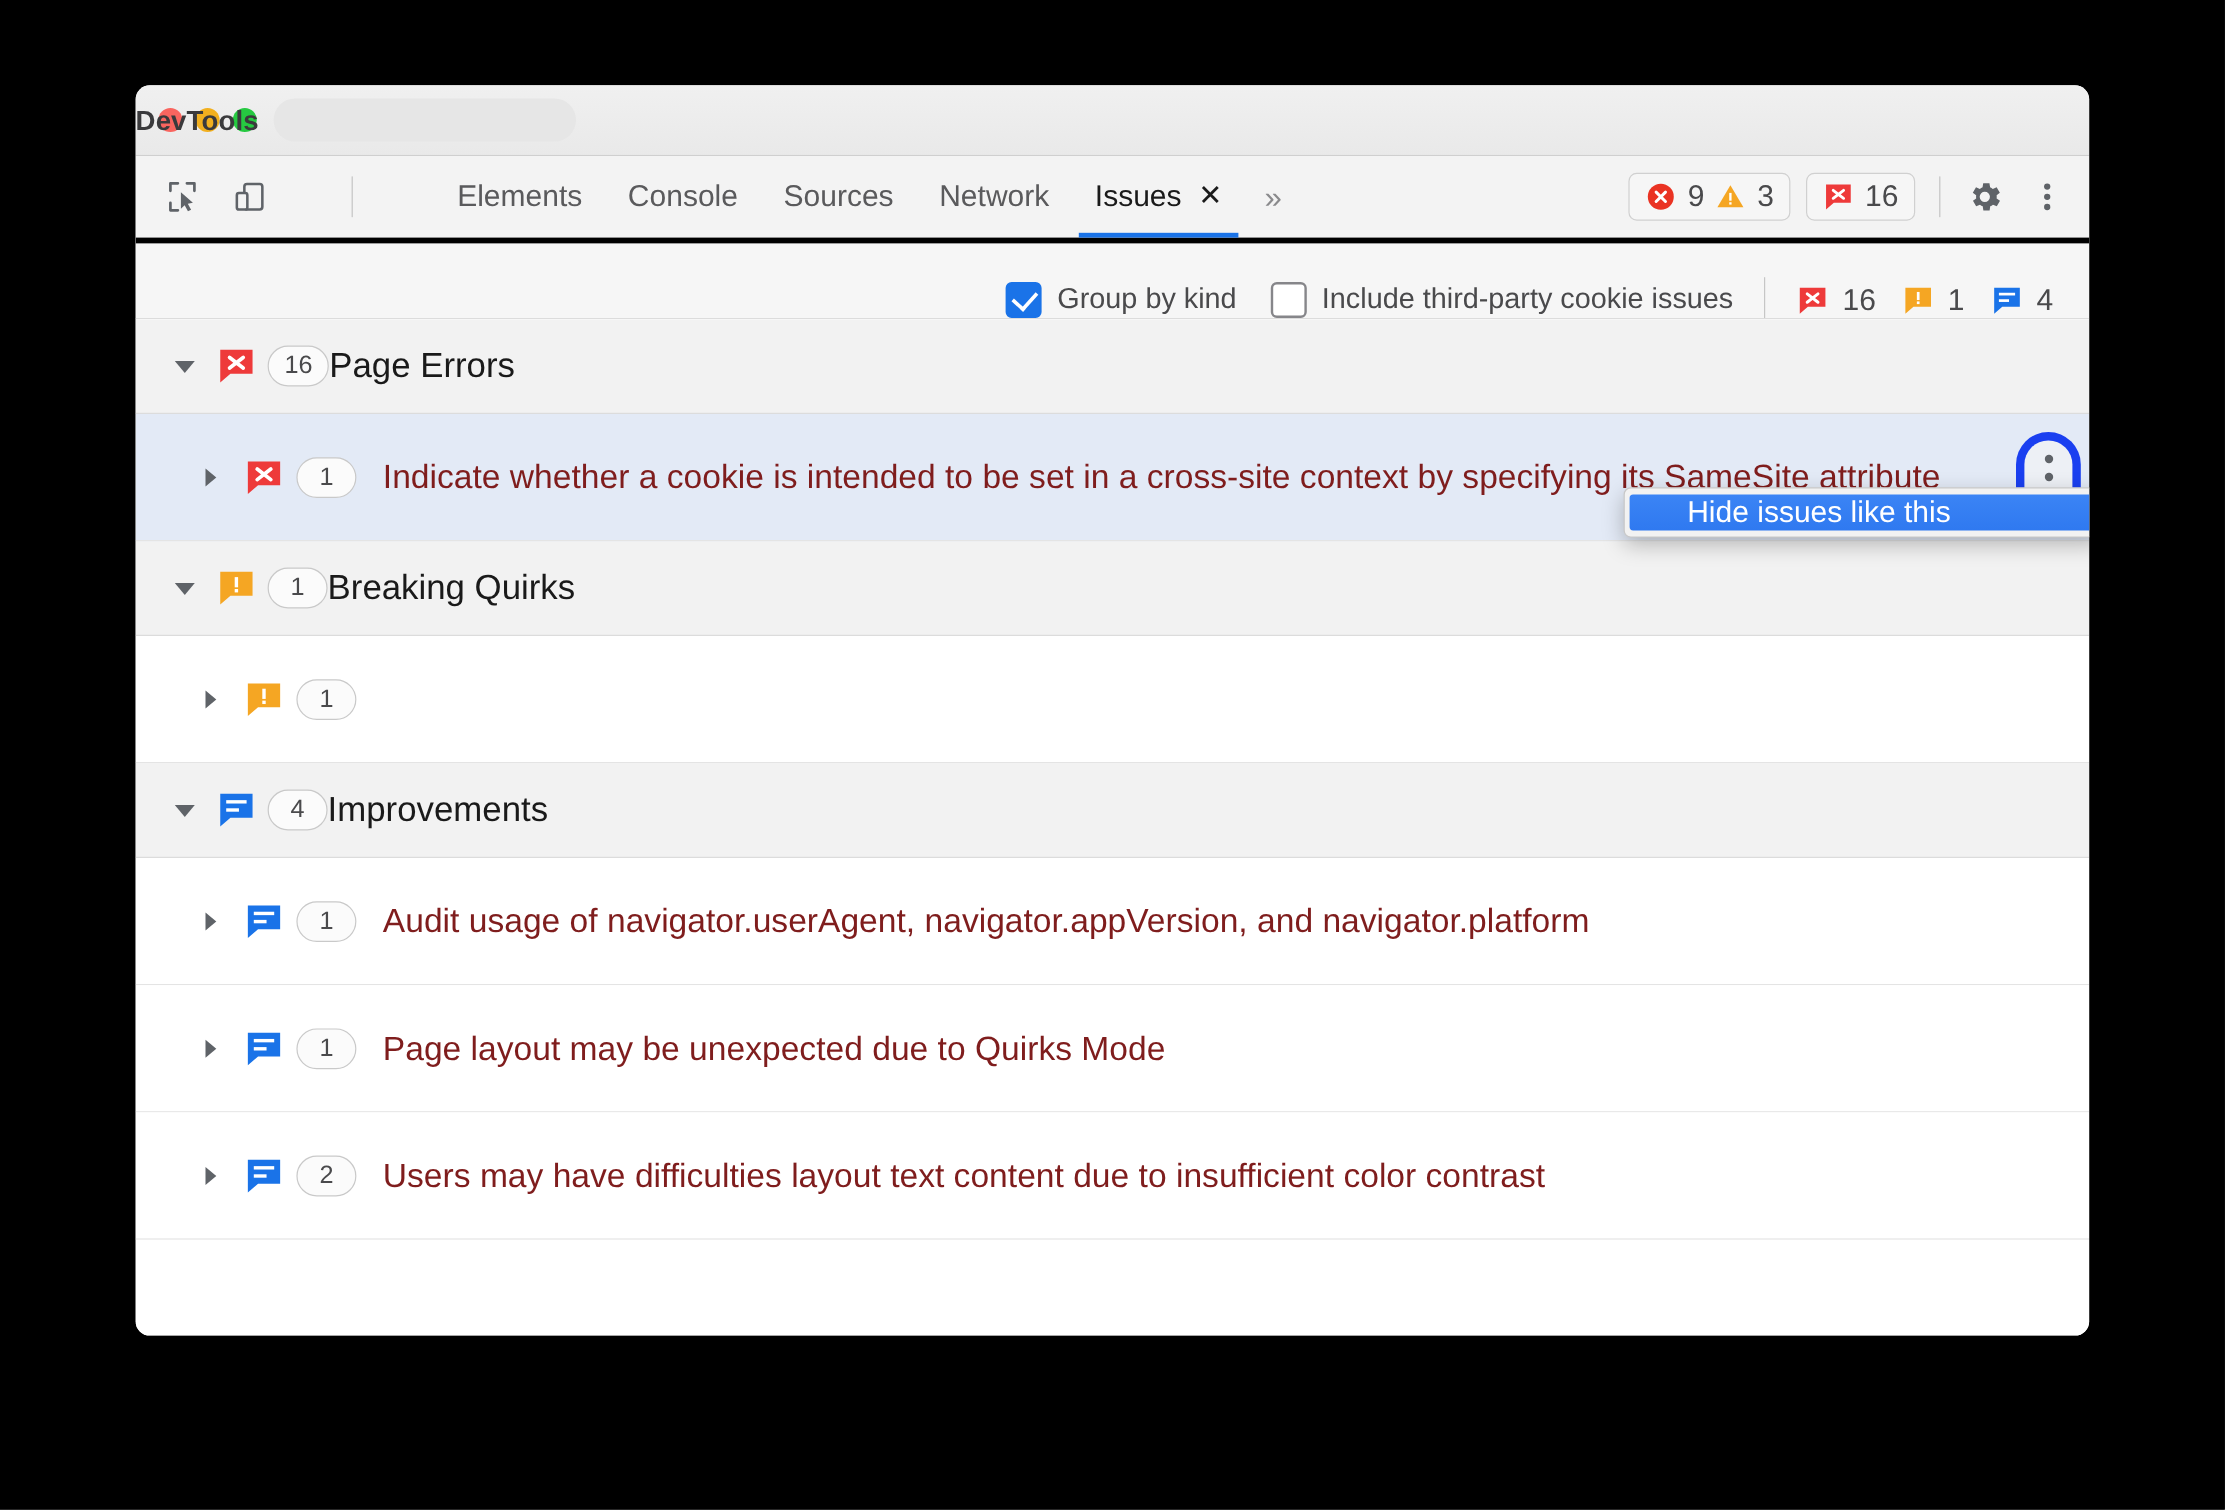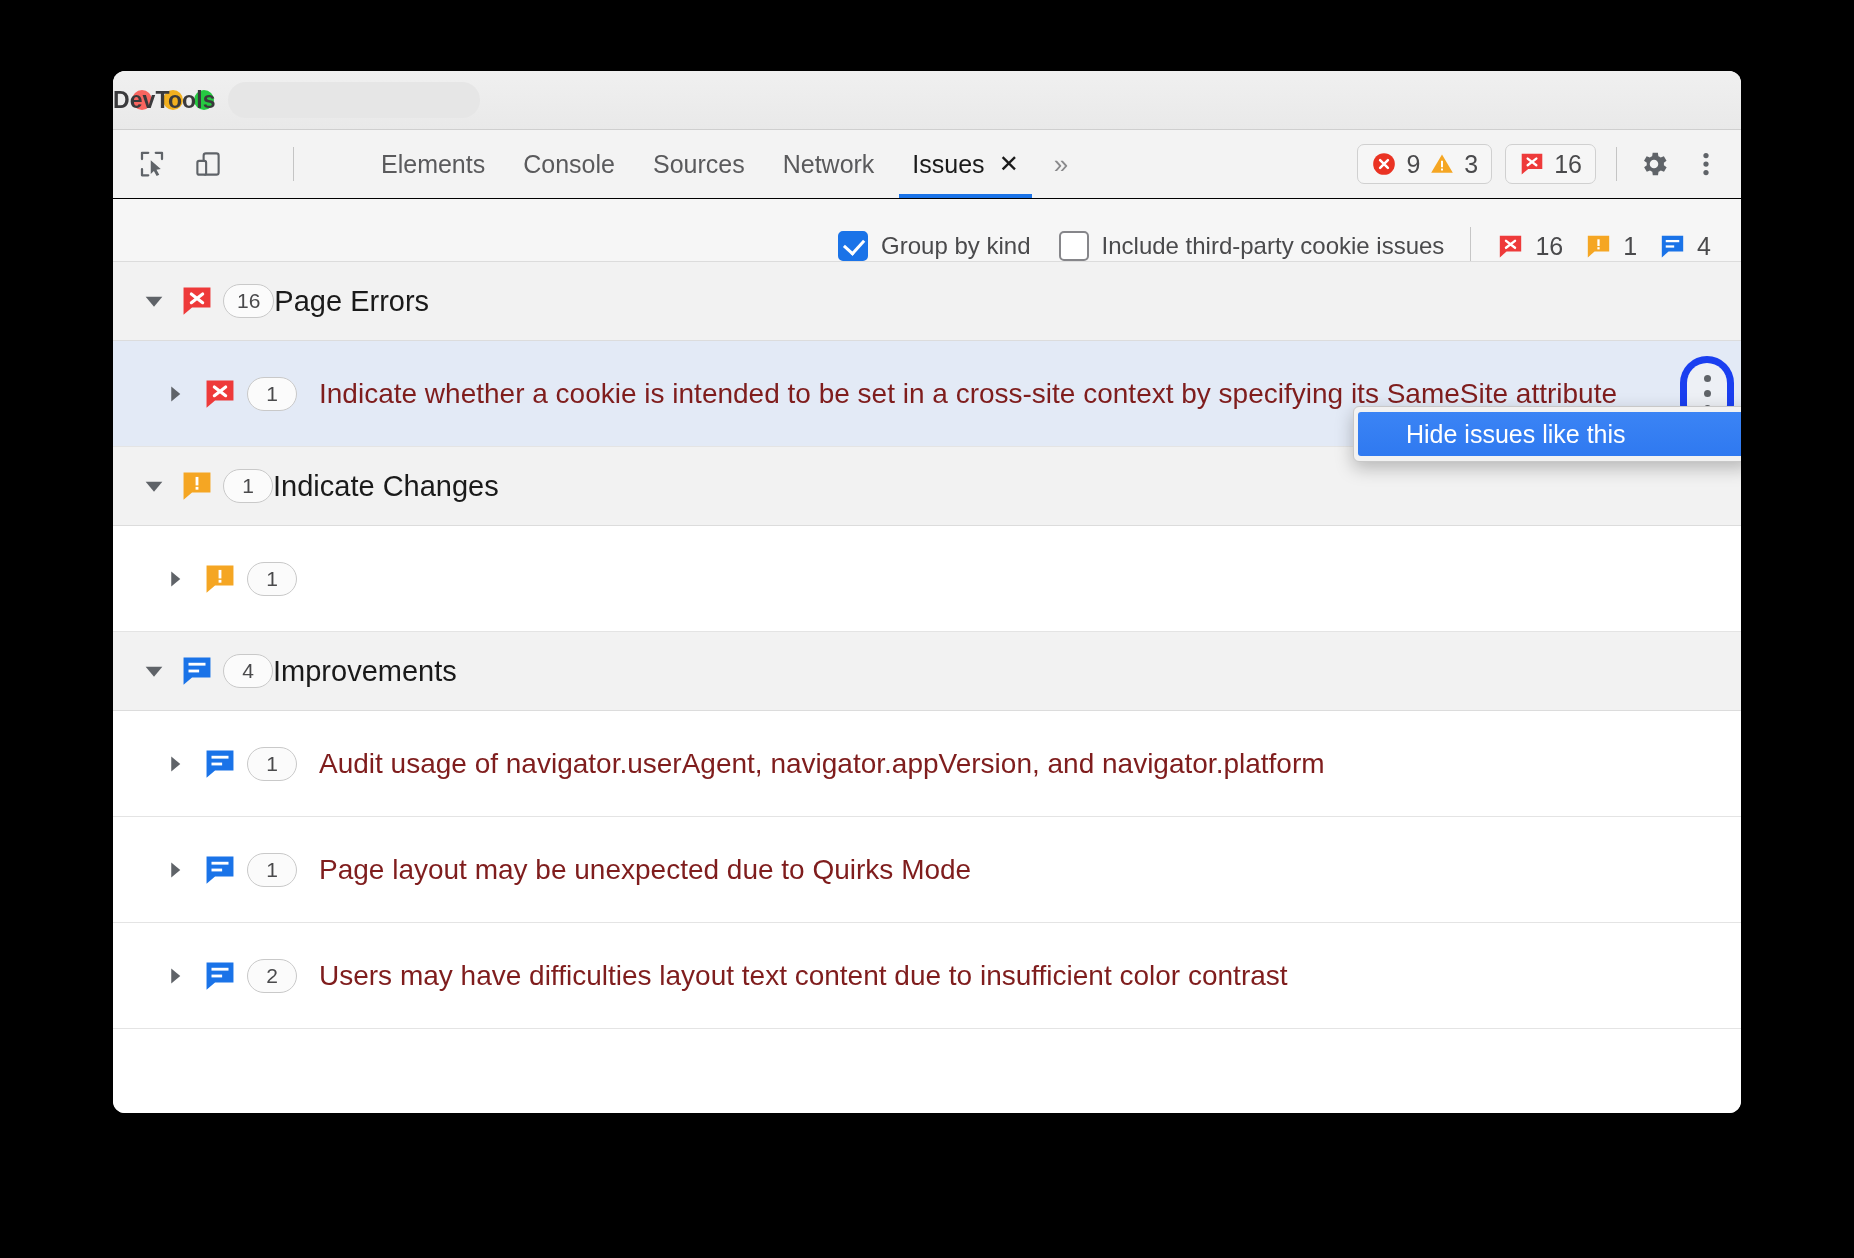--- a/index.html
+++ b/index.html
@@ -69,21 +69,21 @@
     height: 36px;
     border-radius: 18px;
     background: #e6e6e6;
   }
 
   
   #tabbar {
     height: 68px;
     min-height: 68px;
     background: #f3f3f3;
-    border-bottom: 1px solid #000000;
+    border-bottom: 5px solid #000000;
     display: flex;
     align-items: stretch;
     padding: 0 0 0 22px;
     gap: 48px;
   }
   .tb-icons {
     display: flex;
     align-items: center;
     gap: 22px;
   }
@@ -302,21 +302,21 @@
     top: 335px;
     width: 388px;
     background: #f2f2f2;
     border: 1px solid #c8c8c8;
     border-radius: 6px;
     box-shadow: 0 6px 18px rgba(0,0,0,0.25);
     padding: 5px 4px;
     z-index: 40;
   }
   #ctxmenu .item {
-    height: 44px;
+    height: 30px;
     display: flex;
     align-items: center;
     padding-left: 48px;
     font-size: 25px;
     color: #ffffff;
     background: linear-gradient(#3b84f5, #2f79f0);
     border-radius: 3px;
   }
 </style>
 </head>
@@ -510,21 +510,21 @@
           </svg>
       </span>
       <span class="grp-icon">
         <svg width="34" height="34" viewBox="0 0 24 24">
           <path d="M2.5 2.5h19v14h-13l-6 5.2z" fill="#f5a623"></path>
           <rect x="11" y="5.6" width="2" height="6" fill="#fff"></rect>
           <rect x="11" y="12.6" width="2" height="2" fill="#fff"></rect>
         </svg>
       </span>
       <span class="pill">1</span>
-      <span class="group-title">Indicate Changes</span>
+      <span class="group-title">Breaking Quirks</span>
     </div>
 
     <div class="issue-row">
       <span class="arrow">
         <svg width="18" height="18" viewBox="0 0 12 12">
             <path d="M3.5 1v10l6-5z" fill="#5f6368"></path>
           </svg>
       </span>
       <span class="issue-icon">
         <svg width="34" height="34" viewBox="0 0 24 24">

